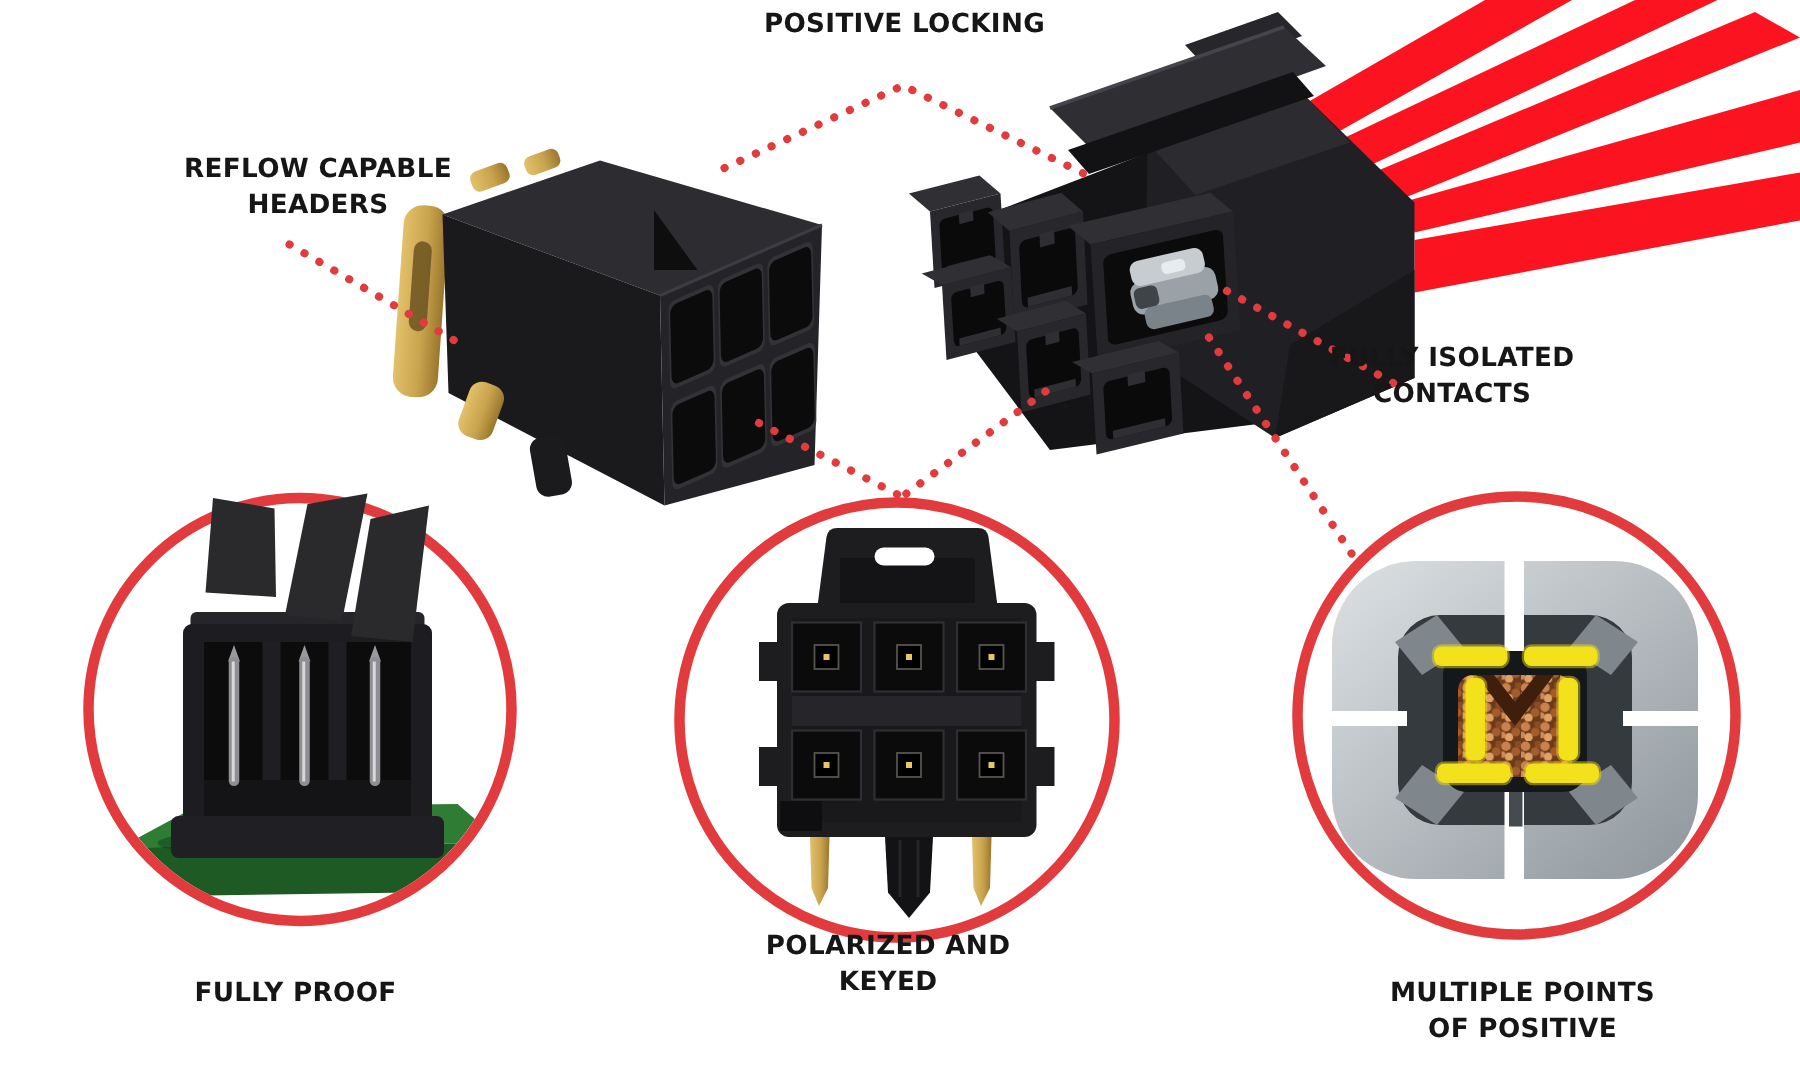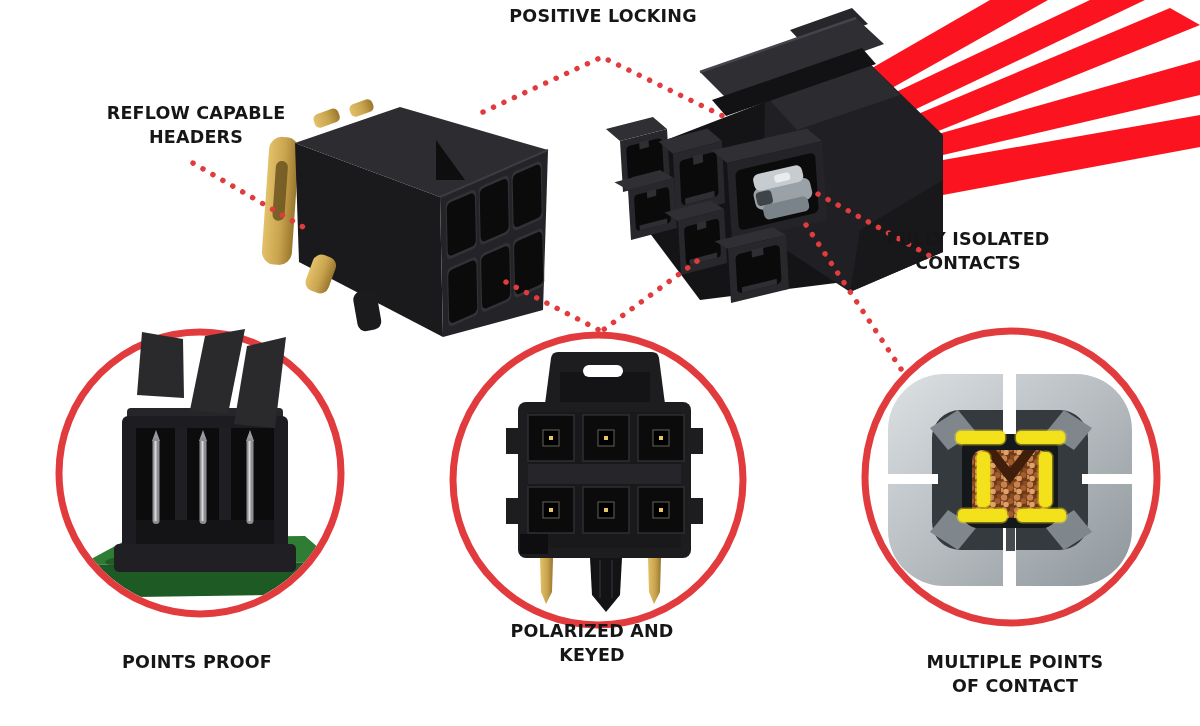--- a/index.html
+++ b/index.html
@@ -326,23 +326,23 @@
         <rect class="yellowbar" x="977" y="452" width="13" height="55" rx="5"></rect>
         <rect class="yellowbar" x="1039" y="452" width="13" height="55" rx="5"></rect>
         <rect class="yellowbar" x="958" y="509" width="49" height="13" rx="5"></rect>
         <rect class="yellowbar" x="1017" y="509" width="49" height="13" rx="5"></rect>
       </g>
     </g>
   </g>
 </svg>
 
 <div class="label" style="left:603px;top:4px;">POSITIVE LOCKING</div>
-<div class="label" style="left:196px;top:101px;">REFLOW CAPABLE
+<div class="label" style="left:212px;top:101px;">REFLOW CAPABLE
 HEADERS</div>
 <div class="label" style="left:968px;top:227px;">FULLY ISOLATED
 CONTACTS</div>
-<div class="label" style="left:197px;top:650px;">POINTS PROOF</div>
+<div class="label" style="left:197px;top:650px;">FULLY PROOF</div>
 <div class="label" style="left:592px;top:619px;">POLARIZED AND
 KEYED</div>
 <div class="label" style="left:1015px;top:650px;">MULTIPLE POINTS
-OF CONTACT</div>
+OF POSITIVE</div>
 
 </div>
 
 </body></html>

